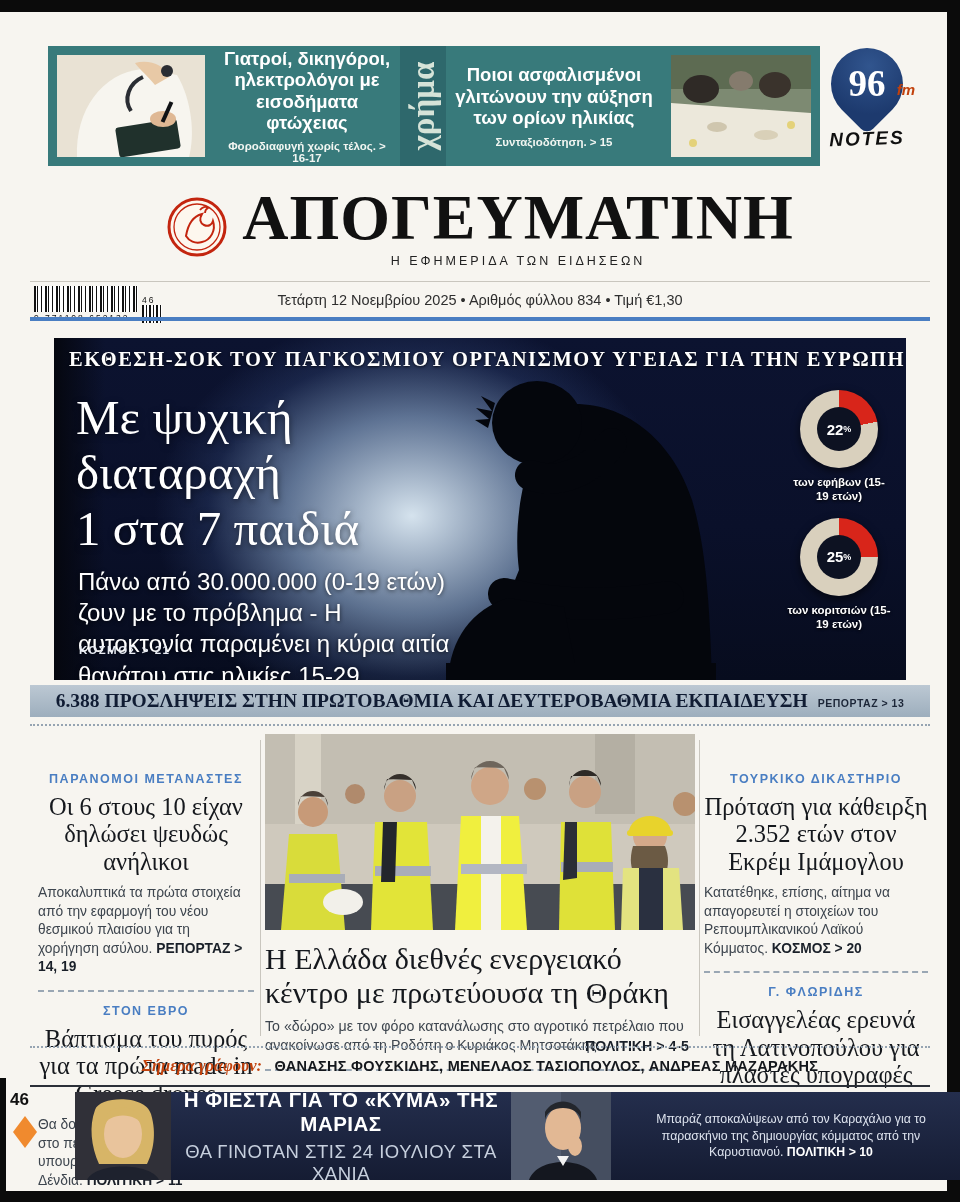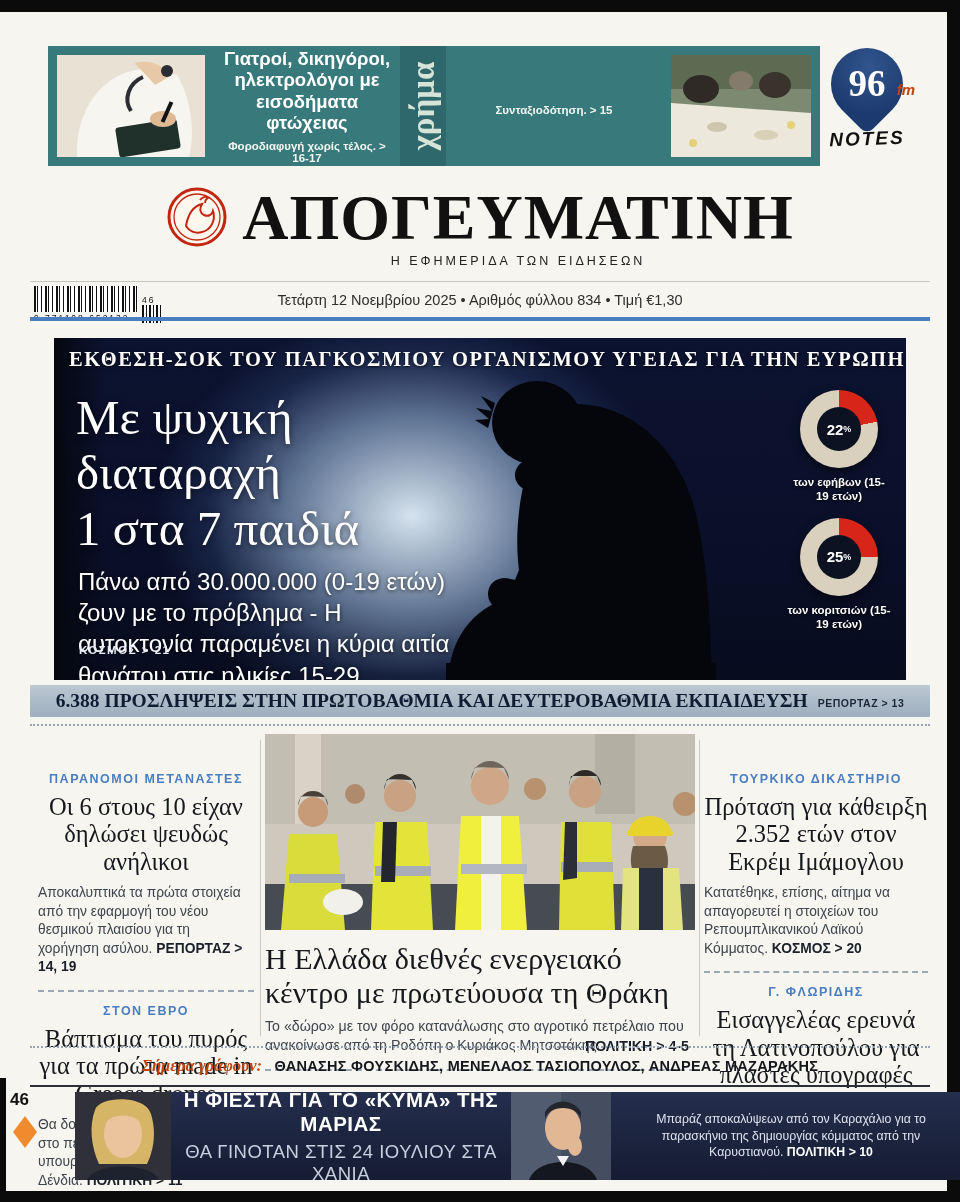--- a/index.html
+++ b/index.html
@@ -22,21 +22,21 @@
   .band span{position:absolute;left:50%;top:50%;transform:translate(-50%,-50%) rotate(-90deg);
              font-family:"Liberation Serif","DejaVu Serif",serif;font-weight:bold;font-size:33px;color:#d6e3d8;}
   .radio{left:824px;top:46px;width:86px;height:122px;text-align:center;}
   .radio-bubble{position:relative;width:72px;height:72px;margin:2px auto 0;}
   .radio-bubble .circle{position:absolute;inset:0;border-radius:50% 50% 12% 50%;background:radial-gradient(circle at 35% 30%,#31558e,#1d3a6e 70%);transform:rotate(45deg);}
   .radio-num{position:absolute;left:4px;top:14px;width:64px;color:#fff;font-family:"Liberation Serif",serif;font-weight:bold;font-size:37px;}
   .radio-fm{position:absolute;right:-12px;bottom:22px;color:#c2410c;font-style:italic;font-weight:bold;font-size:15px;}
   .radio-name{margin-top:8px;font-weight:bold;font-style:italic;font-size:19px;letter-spacing:2px;color:#101010;transform:rotate(-2deg);}
   
   .masthead{left:0;top:186px;width:960px;text-align:center;}
-  .mast-inner{display:inline-flex;gap:14px;}
+  .mast-inner{display:inline-flex;align-items:center;gap:14px;}
   .emblem{width:62px;height:62px;}
   .mast-title{font-family:"Liberation Serif","DejaVu Serif",serif;font-weight:bold;font-size:64px;color:#111;letter-spacing:1px;line-height:1;}
   .mast-tag{margin-top:4px;font-size:12.5px;letter-spacing:3px;color:#222;}
   .hairline{left:30px;top:281px;width:900px;height:1px;background:#c9c6be;}
   
   .barcode{left:34px;top:286px;width:150px;}
   .bc-wrap{display:flex;align-items:flex-end;gap:4px;}
   .bc-bars{width:104px;height:26px;background:repeating-linear-gradient(90deg,#111 0 2px,#fff 2px 3px,#111 3px 4px,#fff 4px 7px,#111 7px 8px,#fff 8px 11px);}
   .bc-digits{font-size:8.5px;letter-spacing:2px;color:#111;margin-top:1px;}
   .bc-addon{text-align:left;}
@@ -137,20 +137,21 @@
           <span>Φοροδιαφυγή χωρίς τέλος.</span>
           <b>&gt; 16-17</b>
         </div>
       </div>
     </div>
     <div class="band">
       <span>χρήμα</span>
     </div>
     <div class="teaser teaser-right">
       <div class="teaser-text">
+        <div class="teaser-h">Ποιοι ασφαλισμένοι γλιτώνουν την αύξηση των ορίων ηλικίας</div>
         <div class="teaser-s">
           <span>Συνταξιοδότηση.</span>
           <b>&gt; 15</b>
         </div>
       </div>
       <div class="teaser-photo" style="width:140px">
         <svg viewBox="0 0 140 102" preserveAspectRatio="none">
           <rect width="140" height="102" fill="#7d8a72"></rect>
           <rect x="0" y="0" width="140" height="34" fill="#5d6b52"></rect>
           <path d="M0,48 L140,58 L140,102 L0,102 Z" fill="#ece8db"></path>

